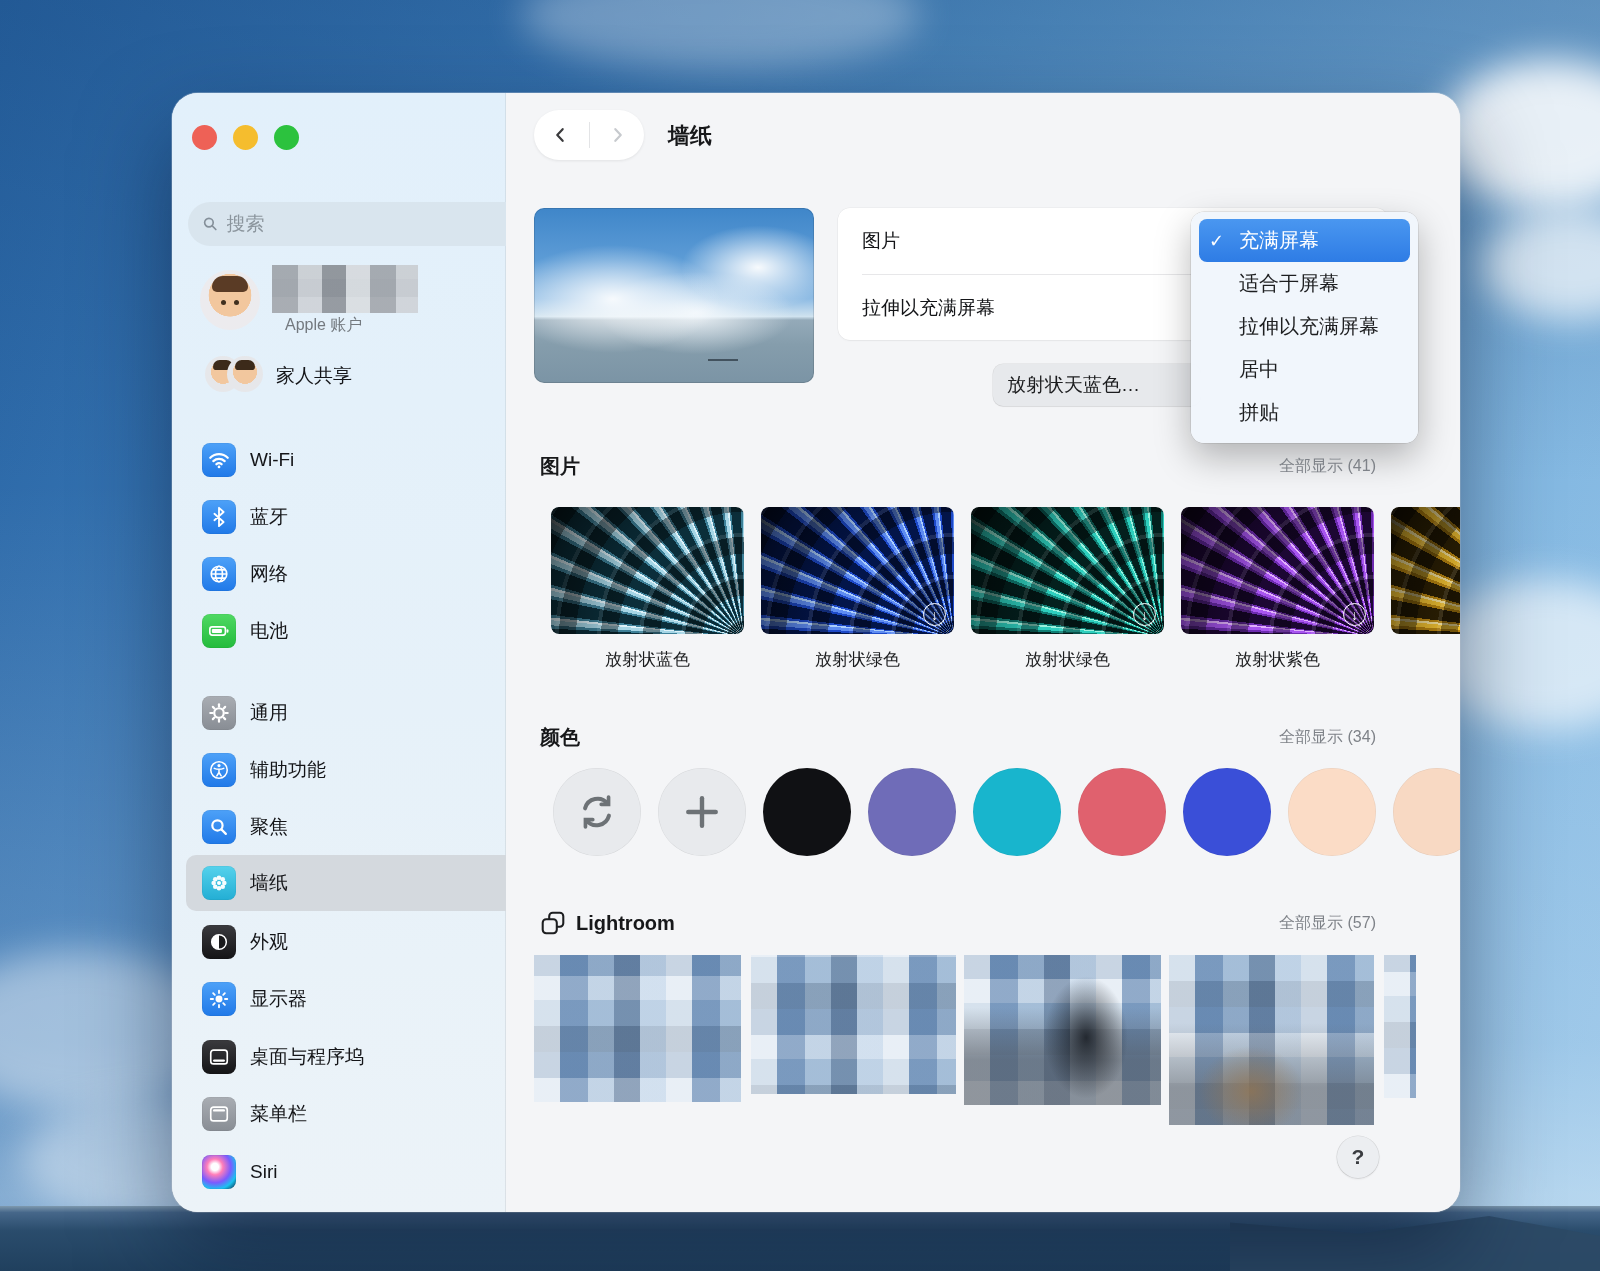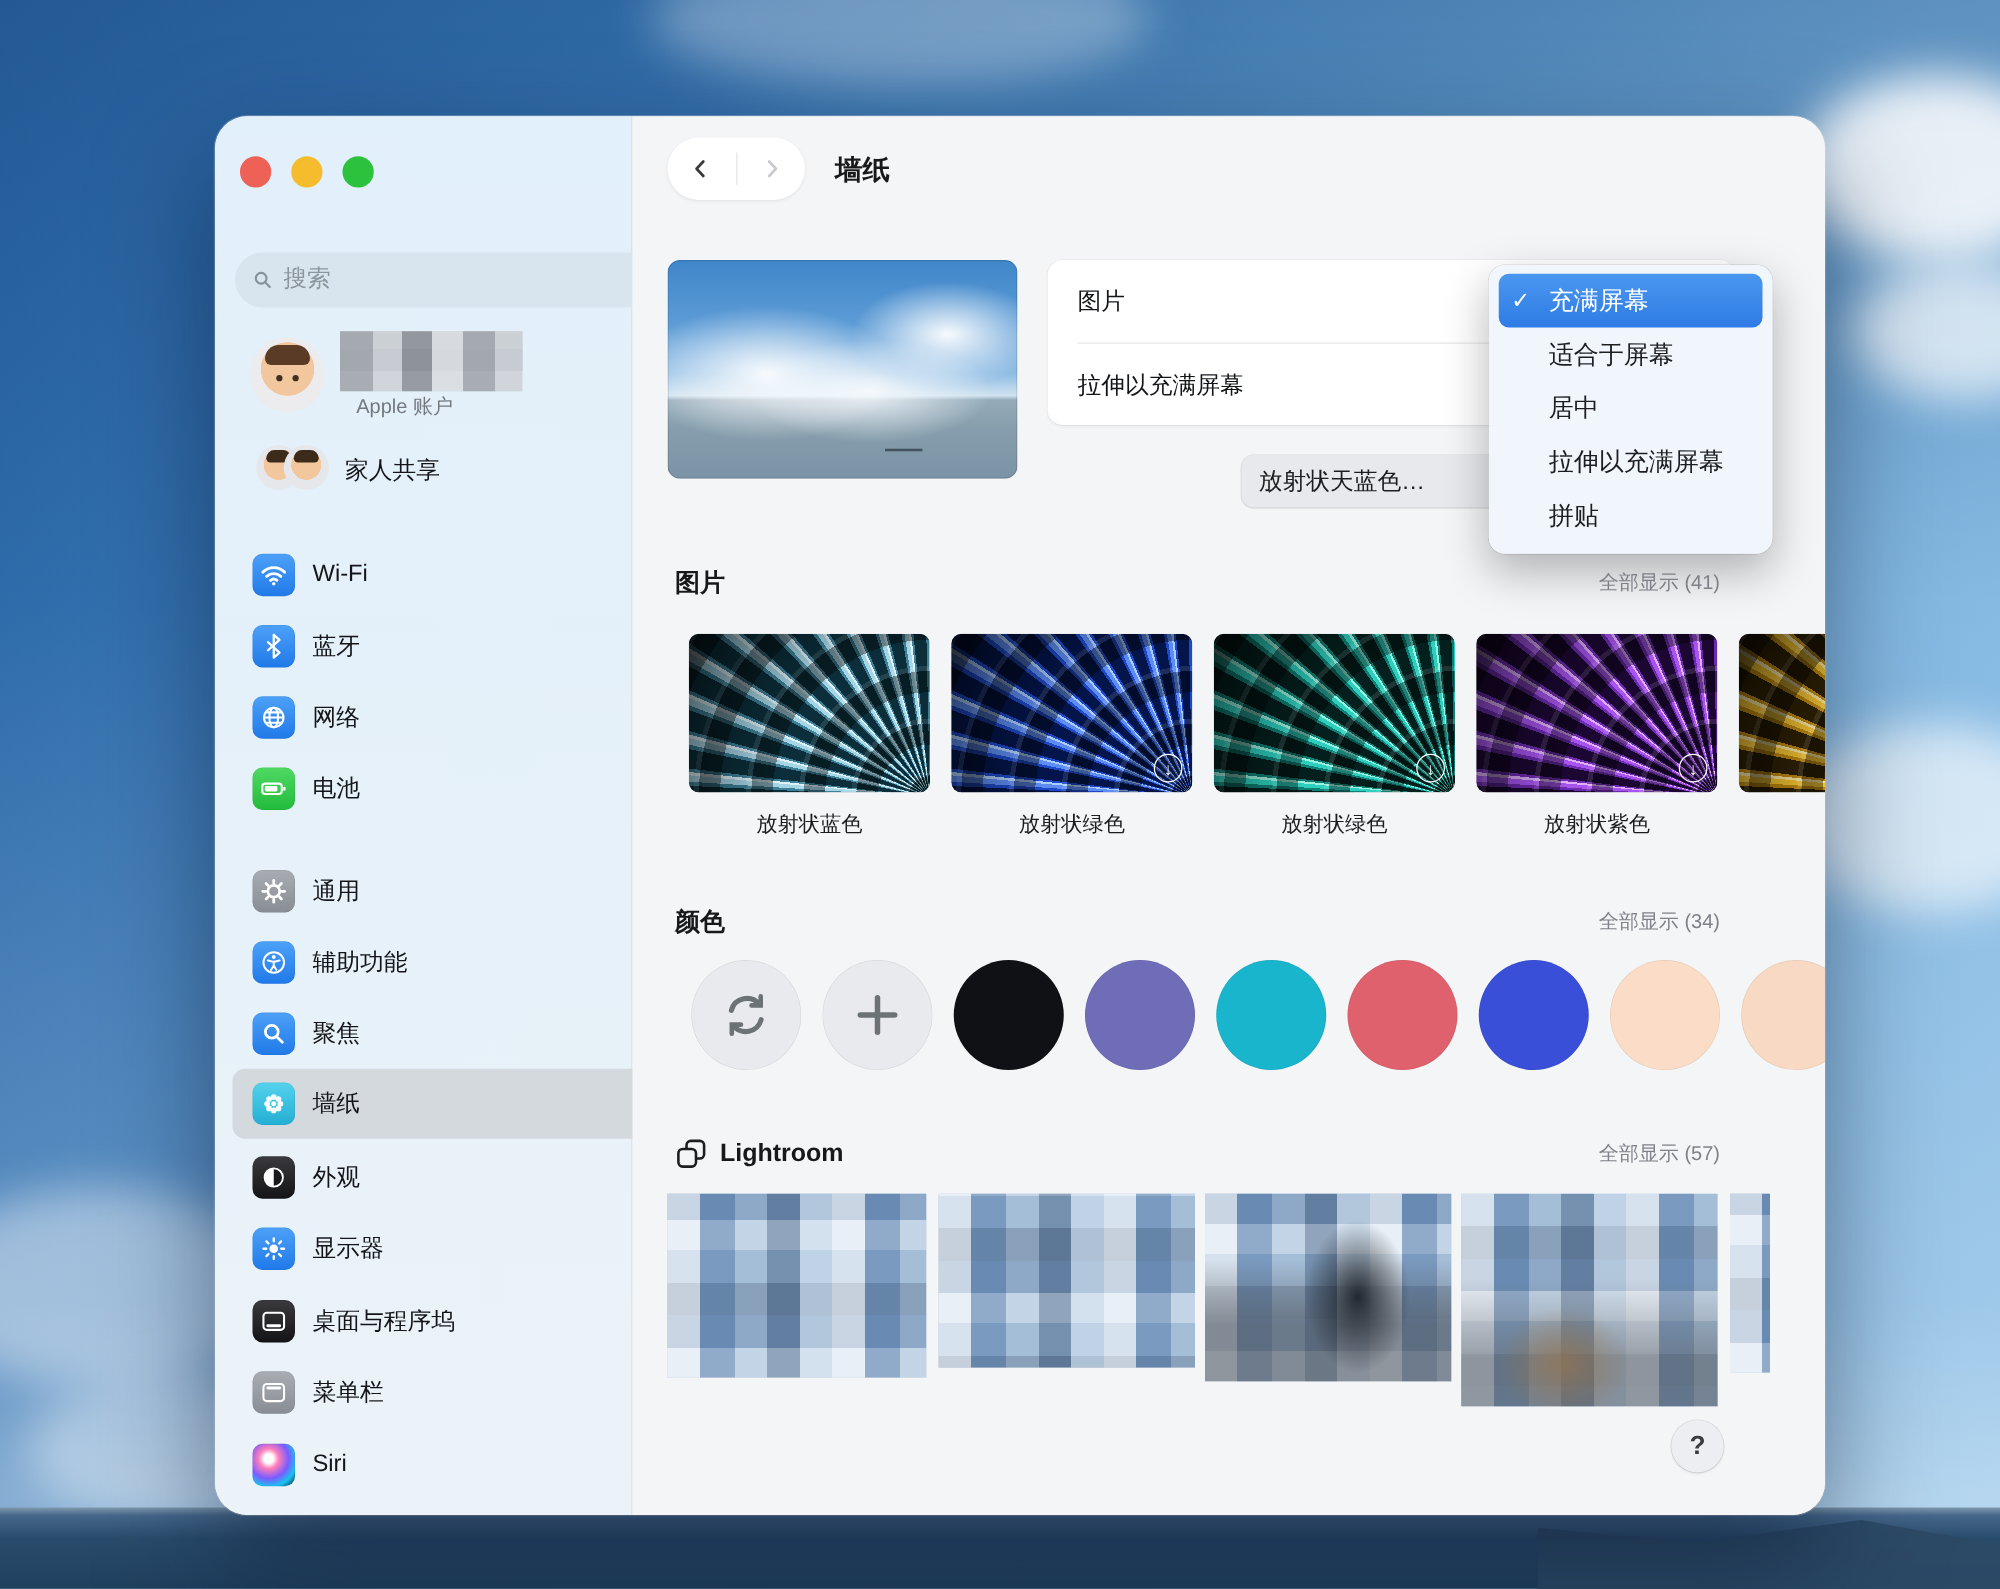--- a/index.html
+++ b/index.html
@@ -397,25 +397,25 @@
       <div class="mi sel">
         <span class="chk">✓</span>
         <span>充满屏幕</span>
       </div>
       <div class="mi">
         <span class="chk"></span>
         <span>适合于屏幕</span>
       </div>
       <div class="mi">
         <span class="chk"></span>
-        <span>居中</span>
+        <span>拉伸以充满屏幕</span>
       </div>
       <div class="mi">
         <span class="chk"></span>
-        <span>拉伸以充满屏幕</span>
+        <span>居中</span>
       </div>
       <div class="mi">
         <span class="chk"></span>
         <span>拼贴</span>
       </div>
     </div>
 
     <div class="sect-head" style="top:360px">
       <span class="sect-title">图片</span>
       <span class="show-all">全部显示 (41)</span>

